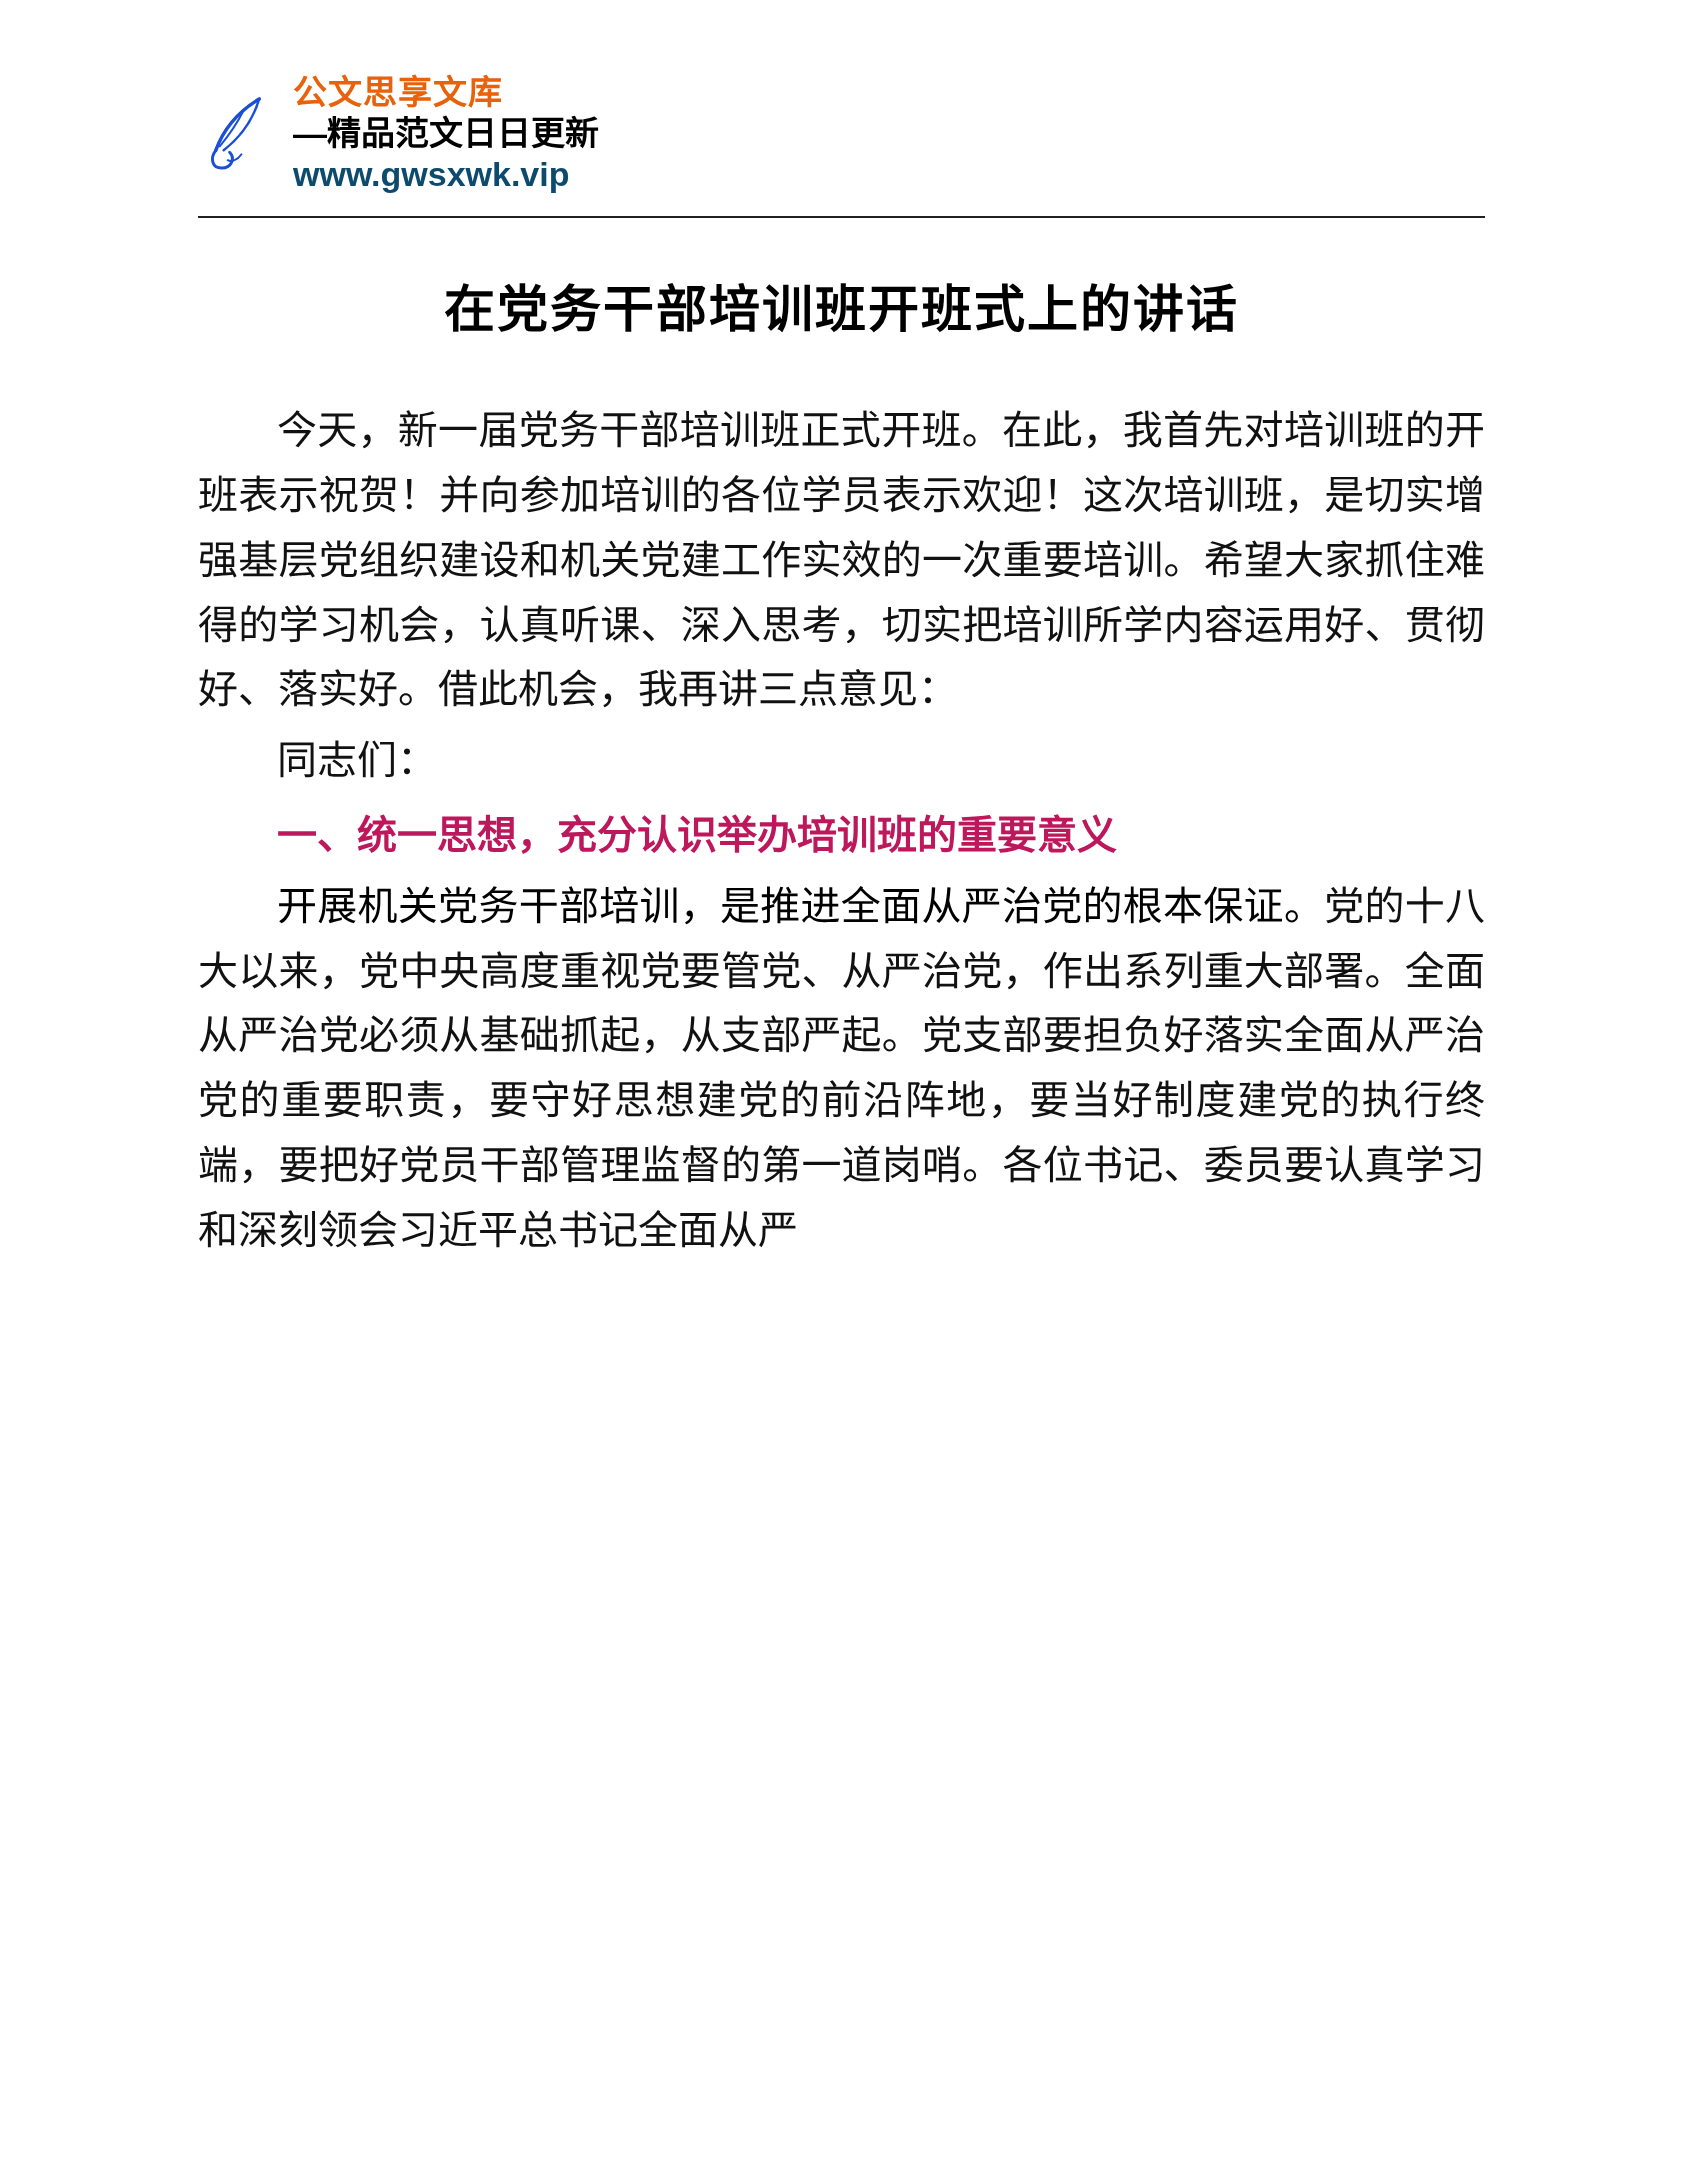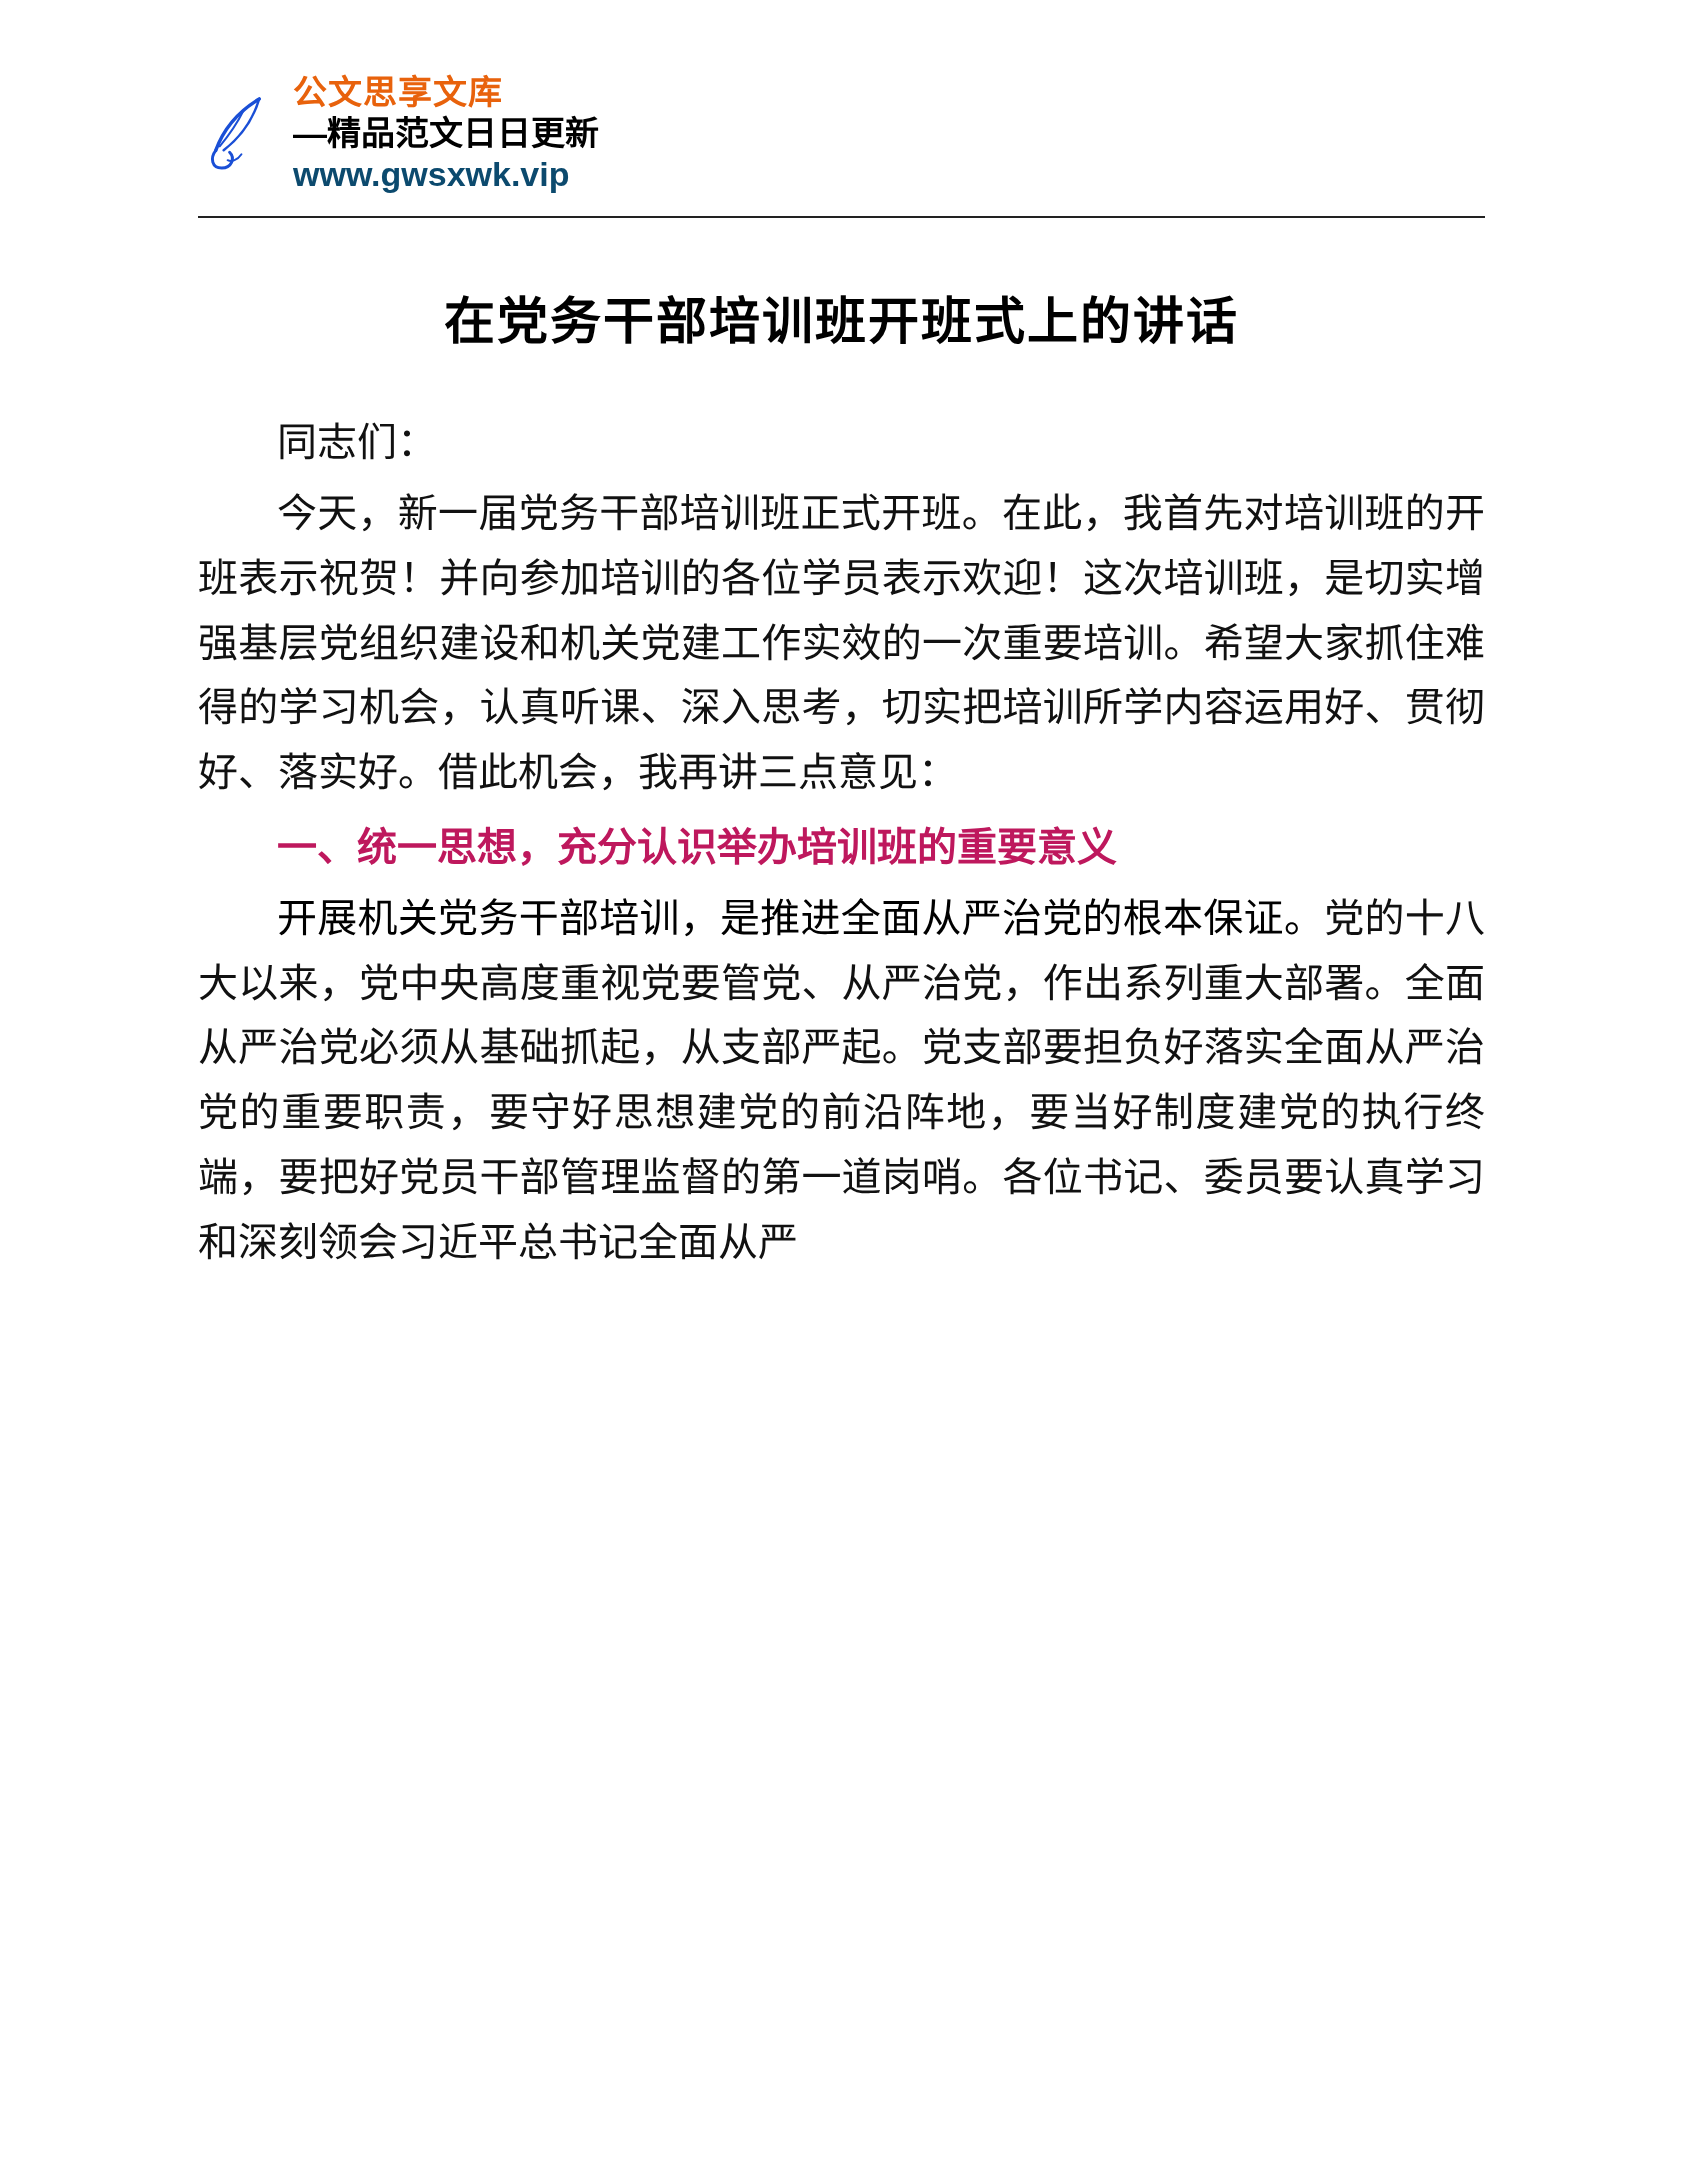--- a/index.html
+++ b/index.html
@@ -79,21 +79,21 @@
     position: absolute;
     left: 198px;
     top: 277px;
     width: 1287px;
   }
   .doc-title {
     text-align: center;
     font-size: 51px;
     font-weight: bold;
     letter-spacing: 2px;
-    margin: 12px 0 55px 0;
+    margin: 0 0 55px 0;
     line-height: 1.3;
     color: #000000;
   }
   p.para {
     font-size: 40px;
     line-height: 1.62;
     margin: 0 0 6px 0;
     text-align: justify;
     text-justify: inter-ideograph;
     letter-spacing: 0px;
@@ -136,23 +136,23 @@
         <span class="brand-tail">—精品范文日日更新</span>
       <span class="brand-url">www.gwsxwk.vip</span>
     </div>
   </div>
 
   <div class="header-rule"></div>
 
   <div class="doc">
     <h1 class="doc-title">在党务干部培训班开班式上的讲话</h1>
 
+    <p class="para indent">今天，新一届党务干部培训班正式开班。在此，我首先对培训班的开班表示祝贺！并向参加培训的各位学员表示欢迎！这次培训班，是切实增强基层党组织建设和机关党建工作实效的一次重要培训。希望大家抓住难得的学习机会，认真听课、深入思考，切实把培训所学内容运用好、贯彻好、落实好。借此机会，我再讲三点意见：</p>
+
     <p class="para indent">同志们：</p>
-
-    <p class="para indent">今天，新一届党务干部培训班正式开班。在此，我首先对培训班的开班表示祝贺！并向参加培训的各位学员表示欢迎！这次培训班，是切实增强基层党组织建设和机关党建工作实效的一次重要培训。希望大家抓住难得的学习机会，认真听课、深入思考，切实把培训所学内容运用好、贯彻好、落实好。借此机会，我再讲三点意见：</p>
 
     <p class="para heading-red">一、统一思想，充分认识举办培训班的重要意义</p>
 
 
     <p class="para indent"><span class="bold-lead">开展机关党务干部培训，是推进全面从严治党的根本保证。</span><span>党的十八大以来，党中央高度重视党要管党、从严治党，作出系列重大部署。全面从严治党必须从基础抓起，从支部严起。党支部要担负好落实全面从严治党的重要职责，要守好思想建党的前沿阵地，要当好制度建党的执行终端，要把好党员干部管理监督的第一道岗哨。各位书记、委员要认真学习和深刻领会习近平总书记全面从严</span></p>
   </div>
 
 </div>
 
 

